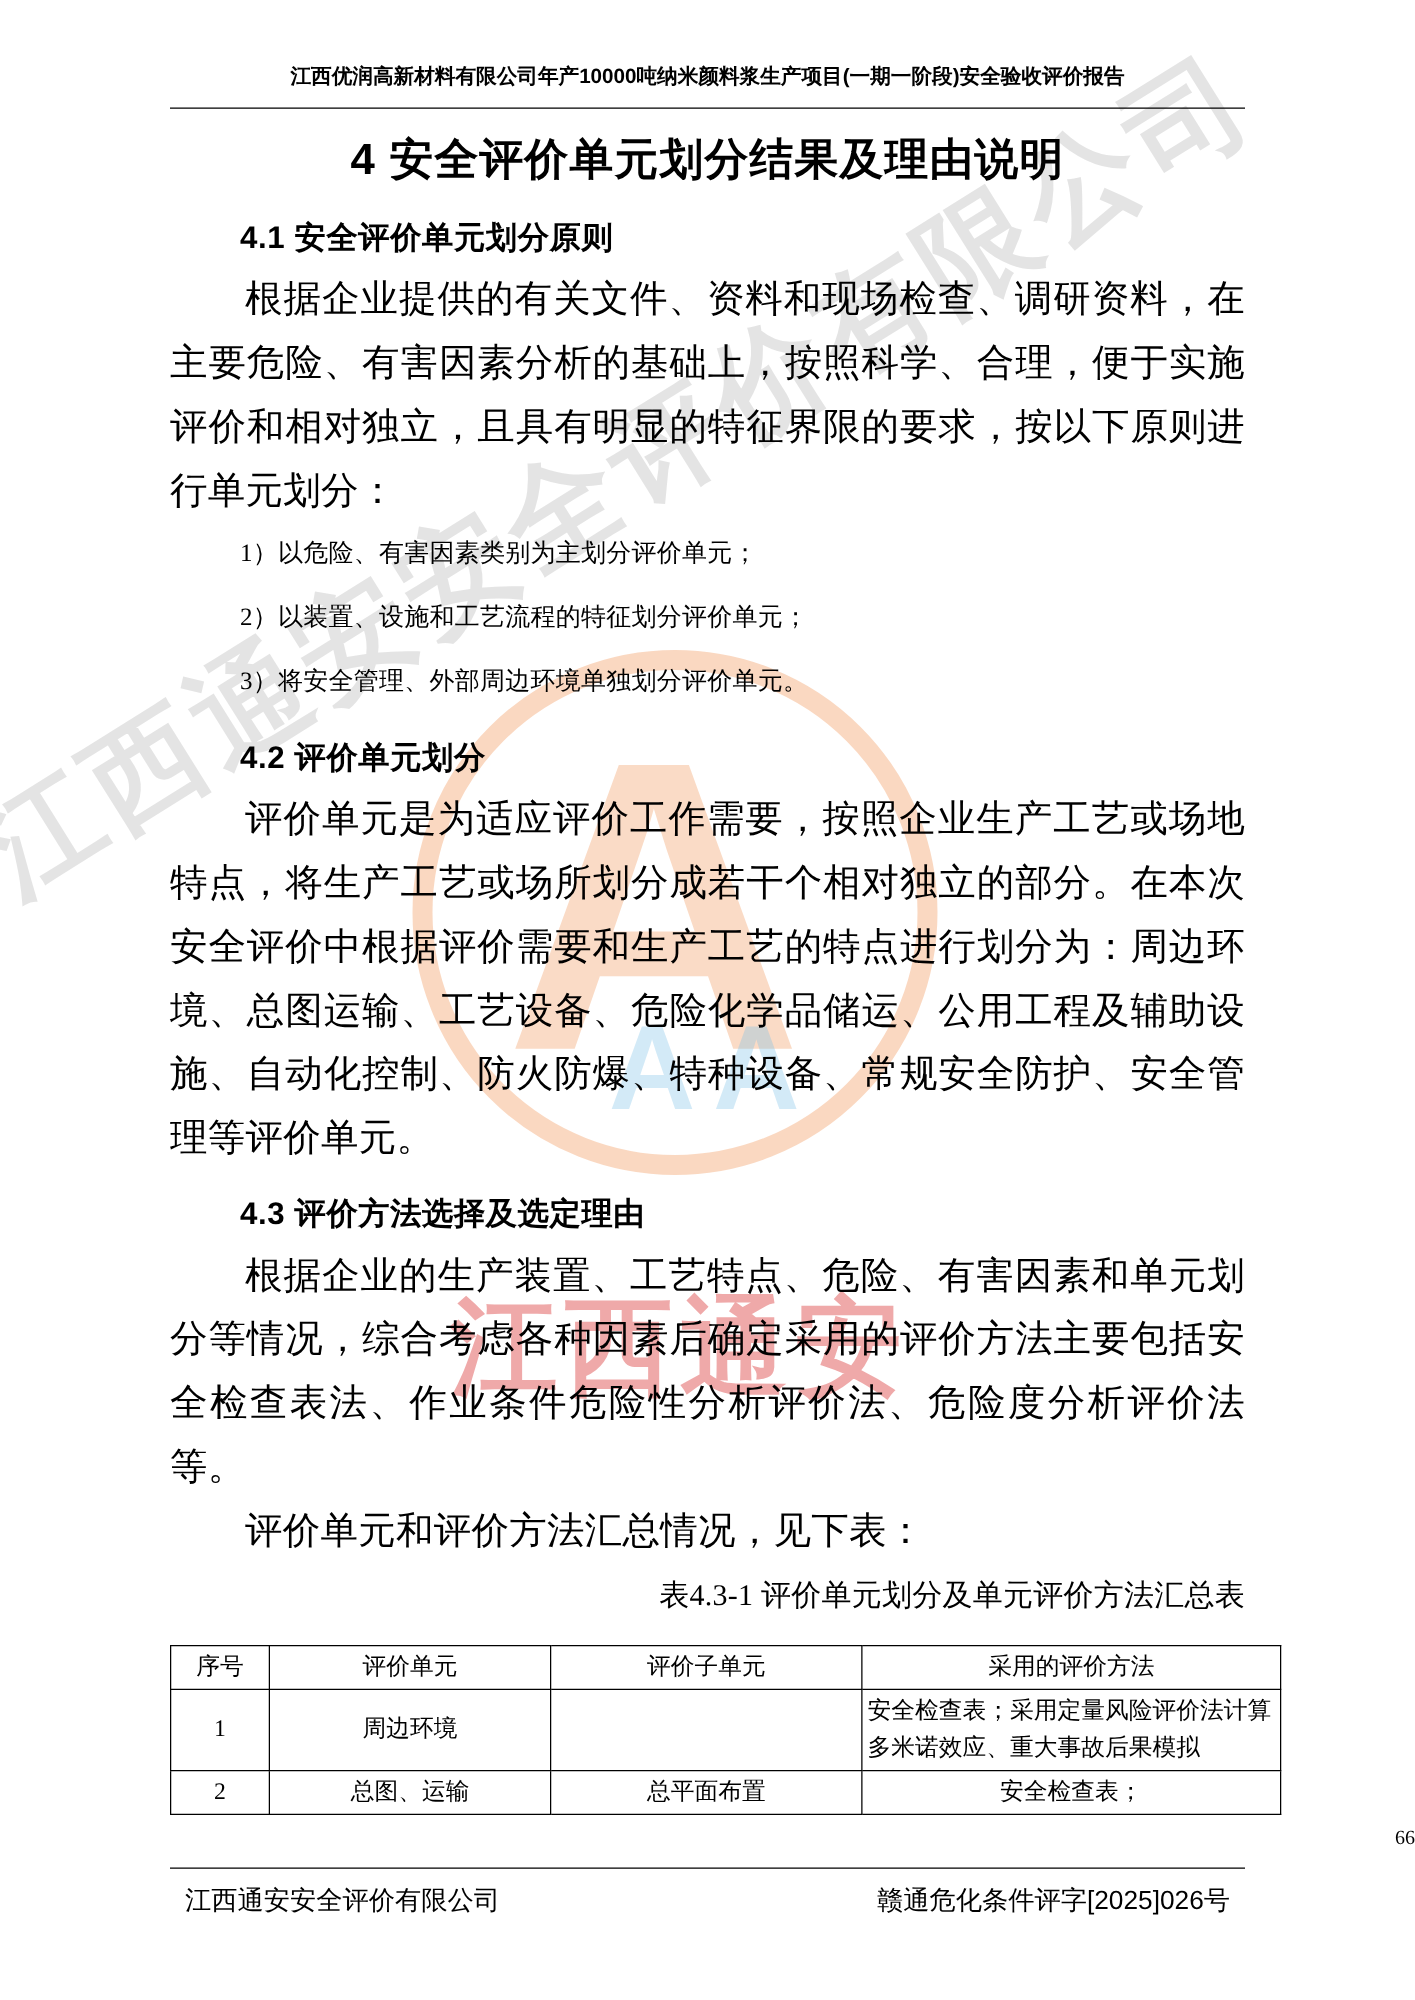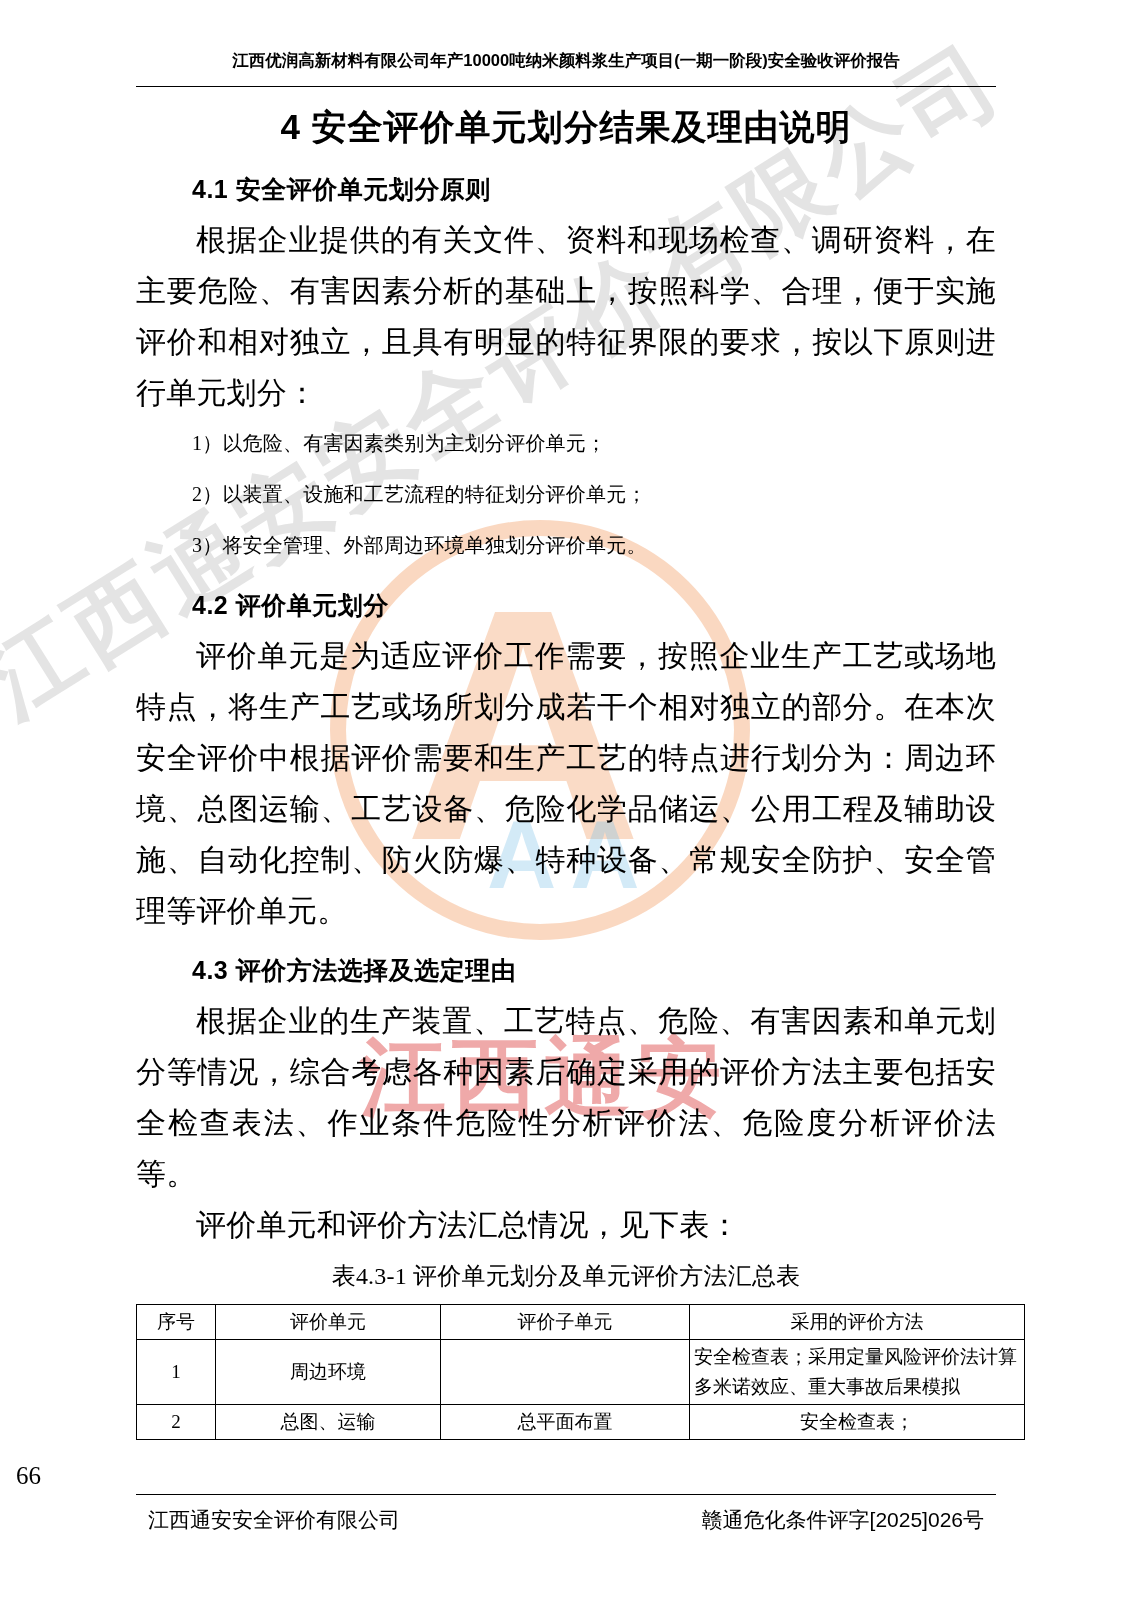--- a/index.html
+++ b/index.html
@@ -139,22 +139,22 @@
   }
   p.list-item {
     font-size: 20px;
     line-height: 51px;
     margin: 0;
     padding-left: 56px;
     letter-spacing: 0.2px;
   }
   .table-caption {
     font-size: 24px;
-    text-align: center;
-    margin: 10px 0 12px 0;
+    text-align: right;
+    margin: 10px 0 24px 0;
     letter-spacing: 0.2px;
   }
   table.unit-table {
     border-collapse: collapse;
     width: 856px;
     table-layout: fixed;
   }
   table.unit-table td, table.unit-table th {
     border: 1.6px solid #000;
     font-size: 19px;
@@ -169,23 +169,22 @@
   .c-idx { width: 70px; text-align: center; }
   .c-unit { width: 216px; text-align: center; }
   .c-sub { width: 240px; text-align: center; margin-top: 36px; }
   .c-method { width: 326px; text-align: left; padding-left: 8px; }
   .c-method.center { text-align: center; }
   
   .page-number {
     position: absolute;
     left: 0; right: 0;
     top: 1462px;
-    text-align: left;
-    font-size: 25px;
-    padding-left: 16px;
+    text-align: right;
+    font-size: 16px;
   }
   .footer-rule {
     position: absolute;
     left: 136px; right: 136px;
     top: 1494px;
     border-bottom: 1.6px solid #000;
   }
   .footer {
     position: absolute;
     left: 148px;

